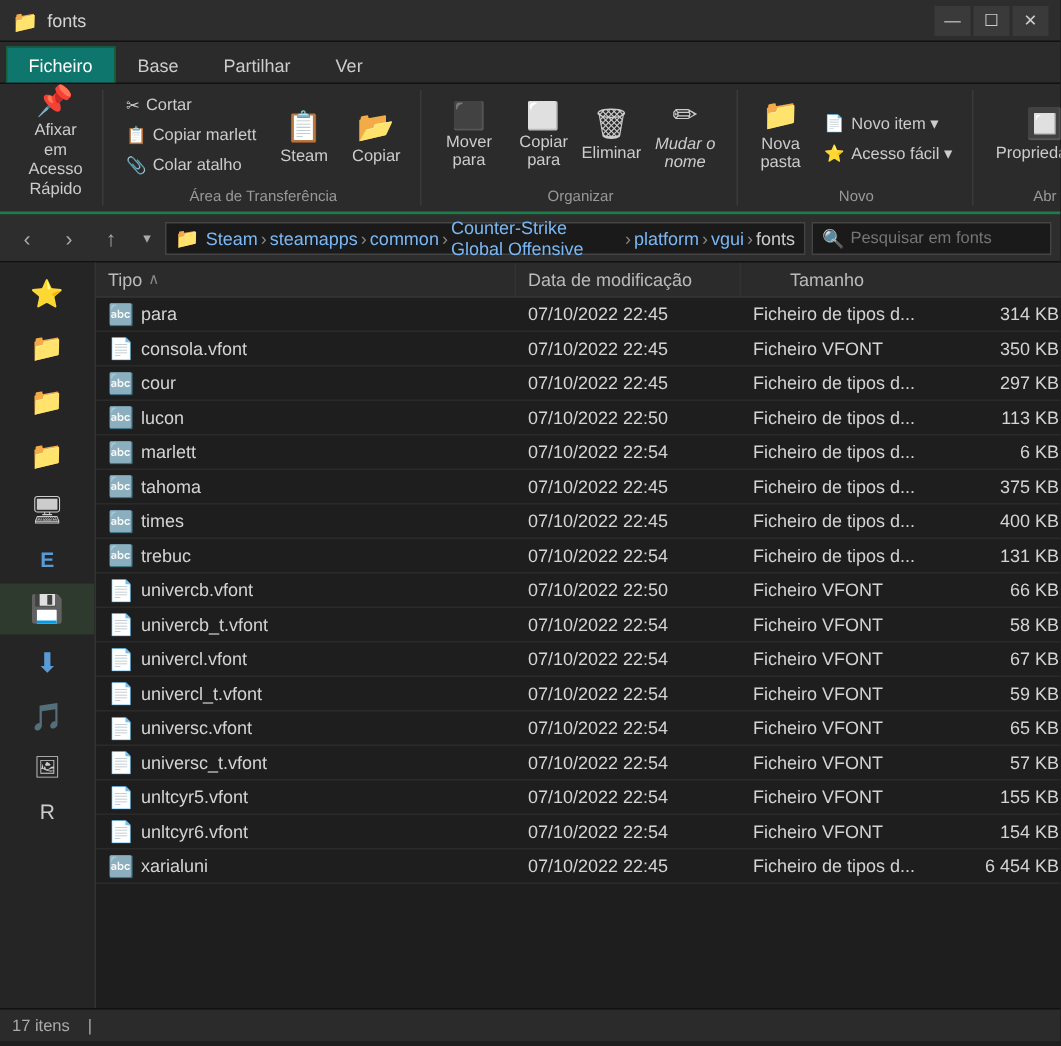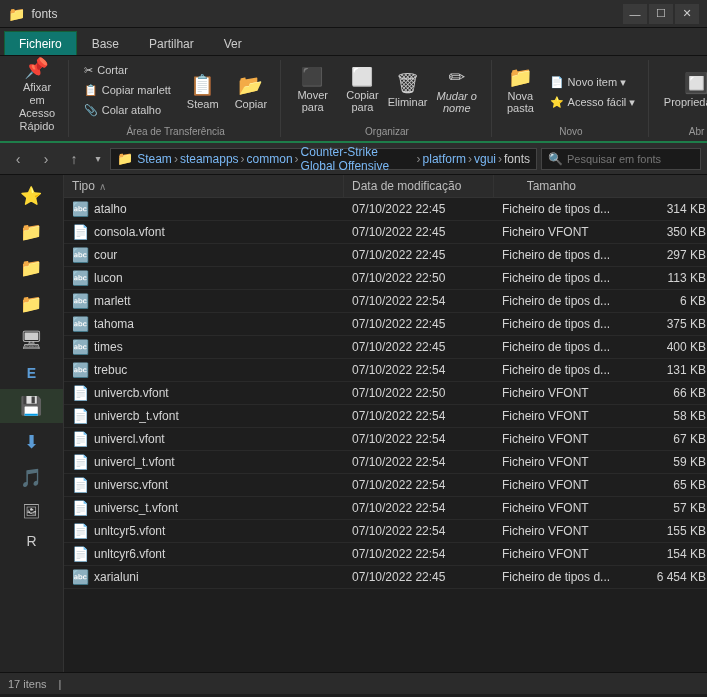--- a/index.html
+++ b/index.html
@@ -502,21 +502,21 @@
       </div>
       <div class="col-size file-header-cell">
         <span>Tamanho</span>
       </div>
     </div>
 
     <div id="file-rows">
         <div class="file-row">
     <div class="col-name file-cell file-name-cell">
       <span class="file-icon" style="color:#d4d4d4">🔤</span>
-      <span>atalho</span>
+      <span>para</span>
     </div>
     <div class="col-date file-cell">07/10/2022 22:45</div>
     <div class="col-type file-cell">Ficheiro de tipos d...</div>
     <div class="col-size file-cell" style="text-align:right;">314 KB</div>
   </div>
         <div class="file-row">
     <div class="col-name file-cell file-name-cell">
       <span class="file-icon" style="color:#d4a0ff">📄</span>
       <span>consola.vfont</span>
     </div>

